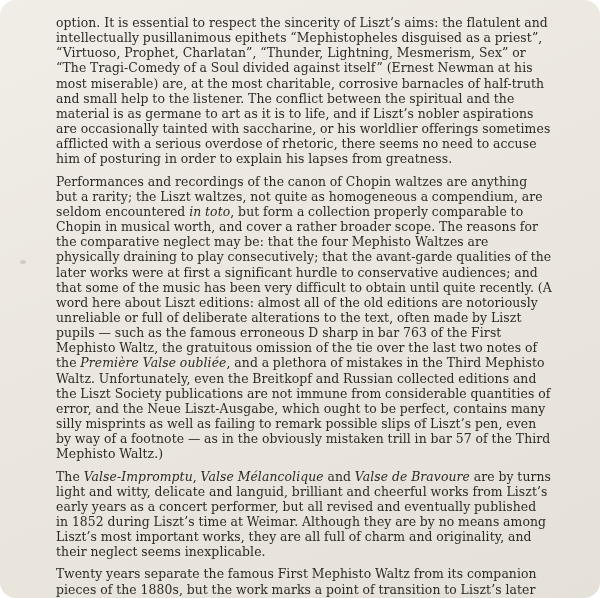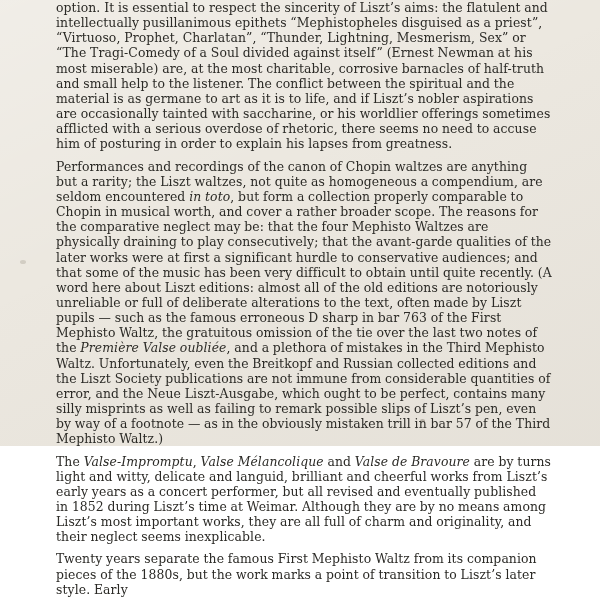--- a/index.html
+++ b/index.html
@@ -5,28 +5,29 @@
   html, body { margin: 0; padding: 0; }
   body {
     width: 600px;
     height: 598px;
     overflow: hidden;
     font-family: "DejaVu Serif", "Liberation Serif", serif;
   }
   .scan-page {
     position: relative;
     width: 600px;
-    height: 446px;
+    height: 598px;
     box-sizing: border-box;
-    padding: 0 48px 0 56px;
+    padding: 15px 48px 0 56px;
     
     background-image: linear-gradient(155deg,
       rgba(255,255,255,0.25) 0%,
       rgba(255,255,255,0.0) 40%,
       rgba(120,110,95,0.06) 100%);
+    border-radius: 16px;
   }
   .text-col p {
     margin: 0 0 7px 0;
     font-size: 12.4px;
     line-height: 15.15px;
     letter-spacing: 0.1px;
     text-align: left;
     word-spacing: -0.3px;
   }
   .text-col .italic { font-style: italic; }

